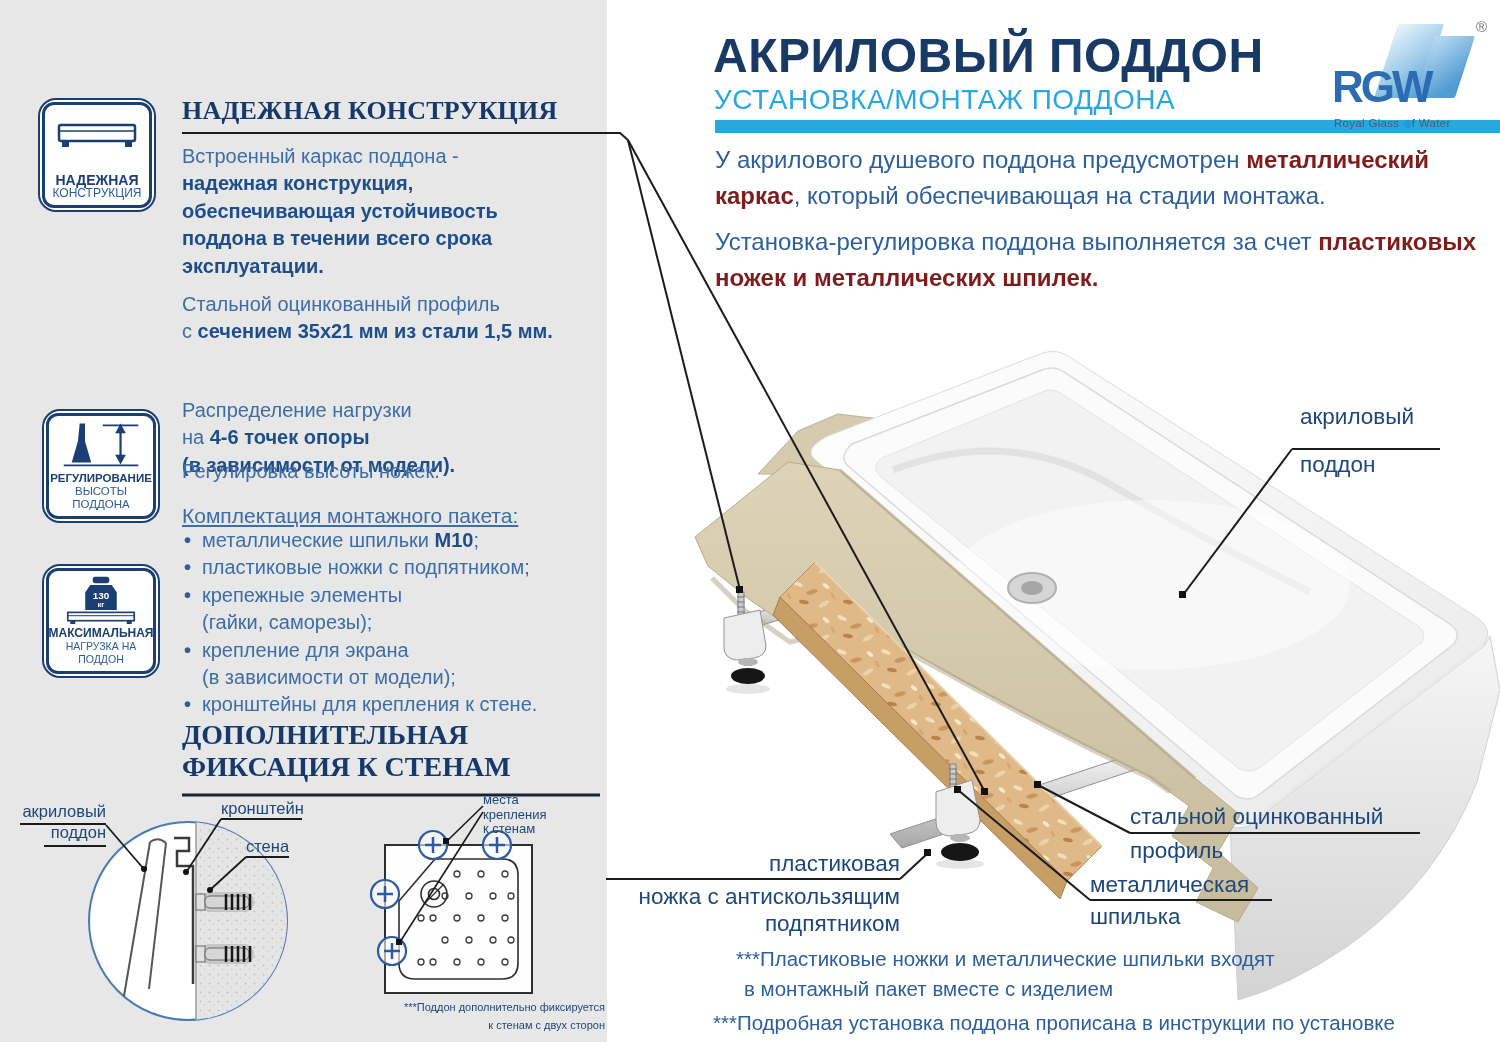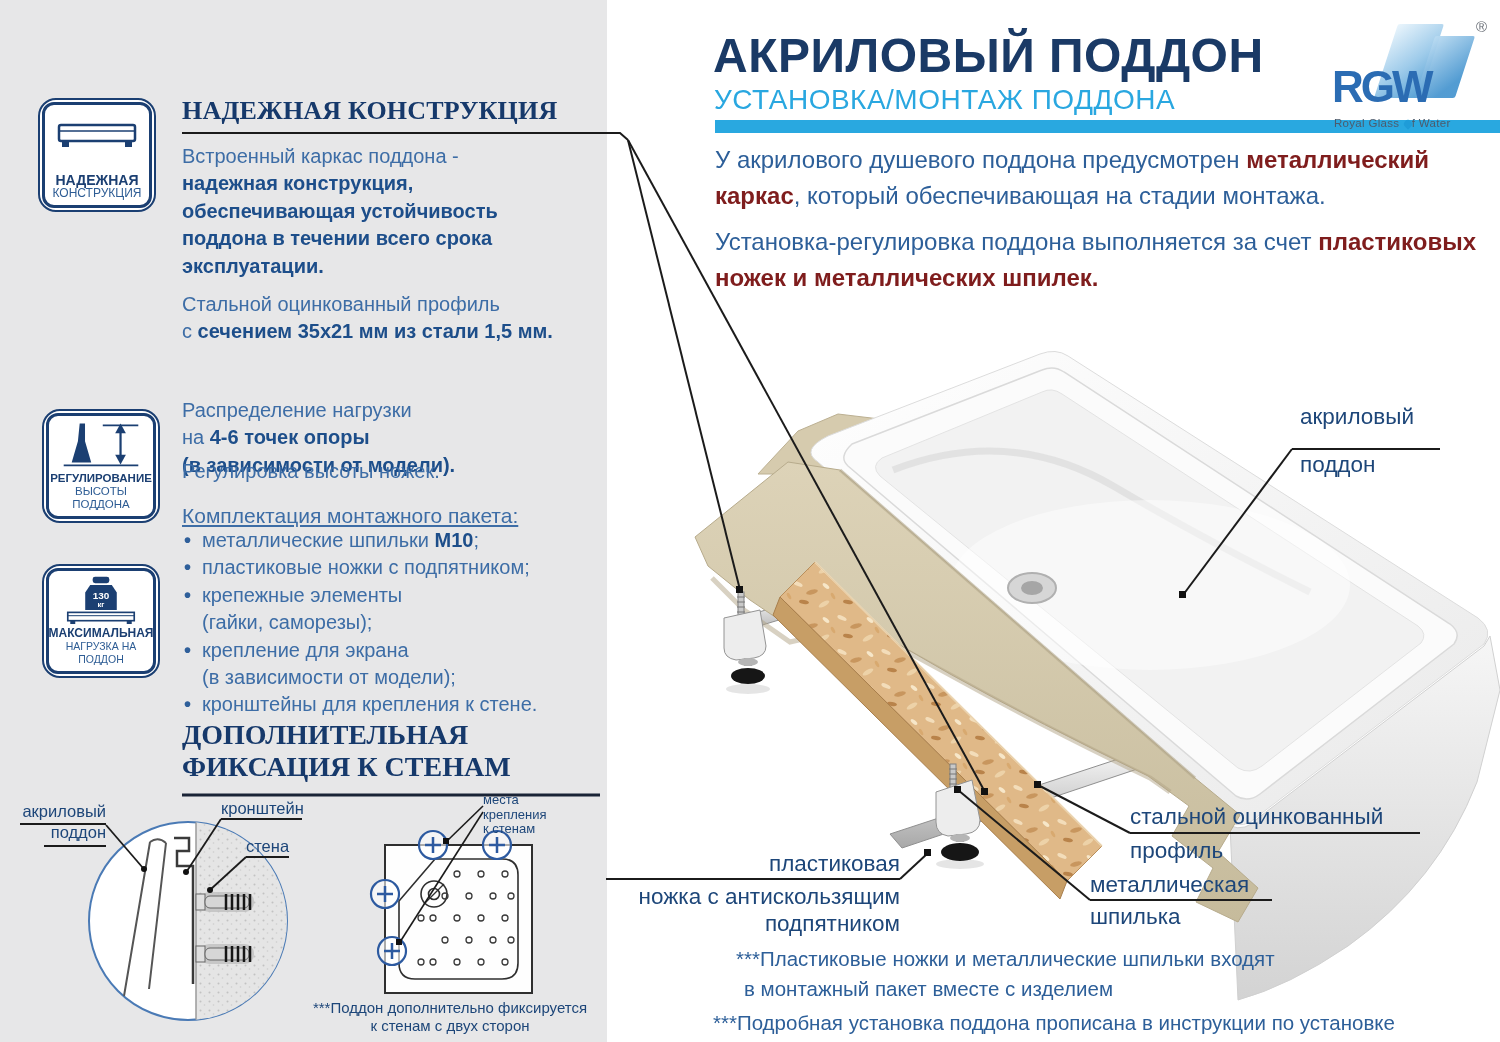--- a/index.html
+++ b/index.html
@@ -41,21 +41,21 @@
   .title { font-size:48px; font-weight:bold; color:#1a3a66; letter-spacing:.5px; }
   .subtitle { font-size:28px; color:#29a7e0; letter-spacing:.5px; }
   .bluebar { position:absolute; z-index:3; background:#29a8e0; }
   .intro { font-size:24px; line-height:36px; width:770px; }
   .intro .b { color:#7f1d1d; font-weight:bold; }
   .fnote { font-size:20.5px; line-height:30px; color:#2d5f99; }
 
   .call22 { font-size:22.5px; line-height:26px; }
   .lab16 { font-size:16.5px; line-height:21px; }
   .lab13 { font-size:13px; line-height:14.5px; }
-  .note15 { font-size:15px; line-height:17.5px; text-align:center; }
+  .note15 { font-size:11px; line-height:17.5px; text-align:right; }
 
   
   .logo { width:165px; height:115px; }
   .glass { position:absolute; transform:skewX(-18deg); border-radius:2px; }
   .glass1 { left:58px; top:6px; width:46px; height:74px;
             background:linear-gradient(135deg,#eaf5fc 0%,#9ecbea 55%,#549fd4 100%); }
   .glass2 { left:97px; top:18px; width:40px; height:62px; opacity:.95;
             background:linear-gradient(135deg,#bcdcf2 0%,#4a97d0 80%); }
   .rgw { position:absolute; left:4px; top:44px; font-size:44px; font-weight:bold; color:#2b6cb3; letter-spacing:-3px; }
   .reg { position:absolute; left:148px; top:0px; font-size:15px; color:#6a6f77; }

